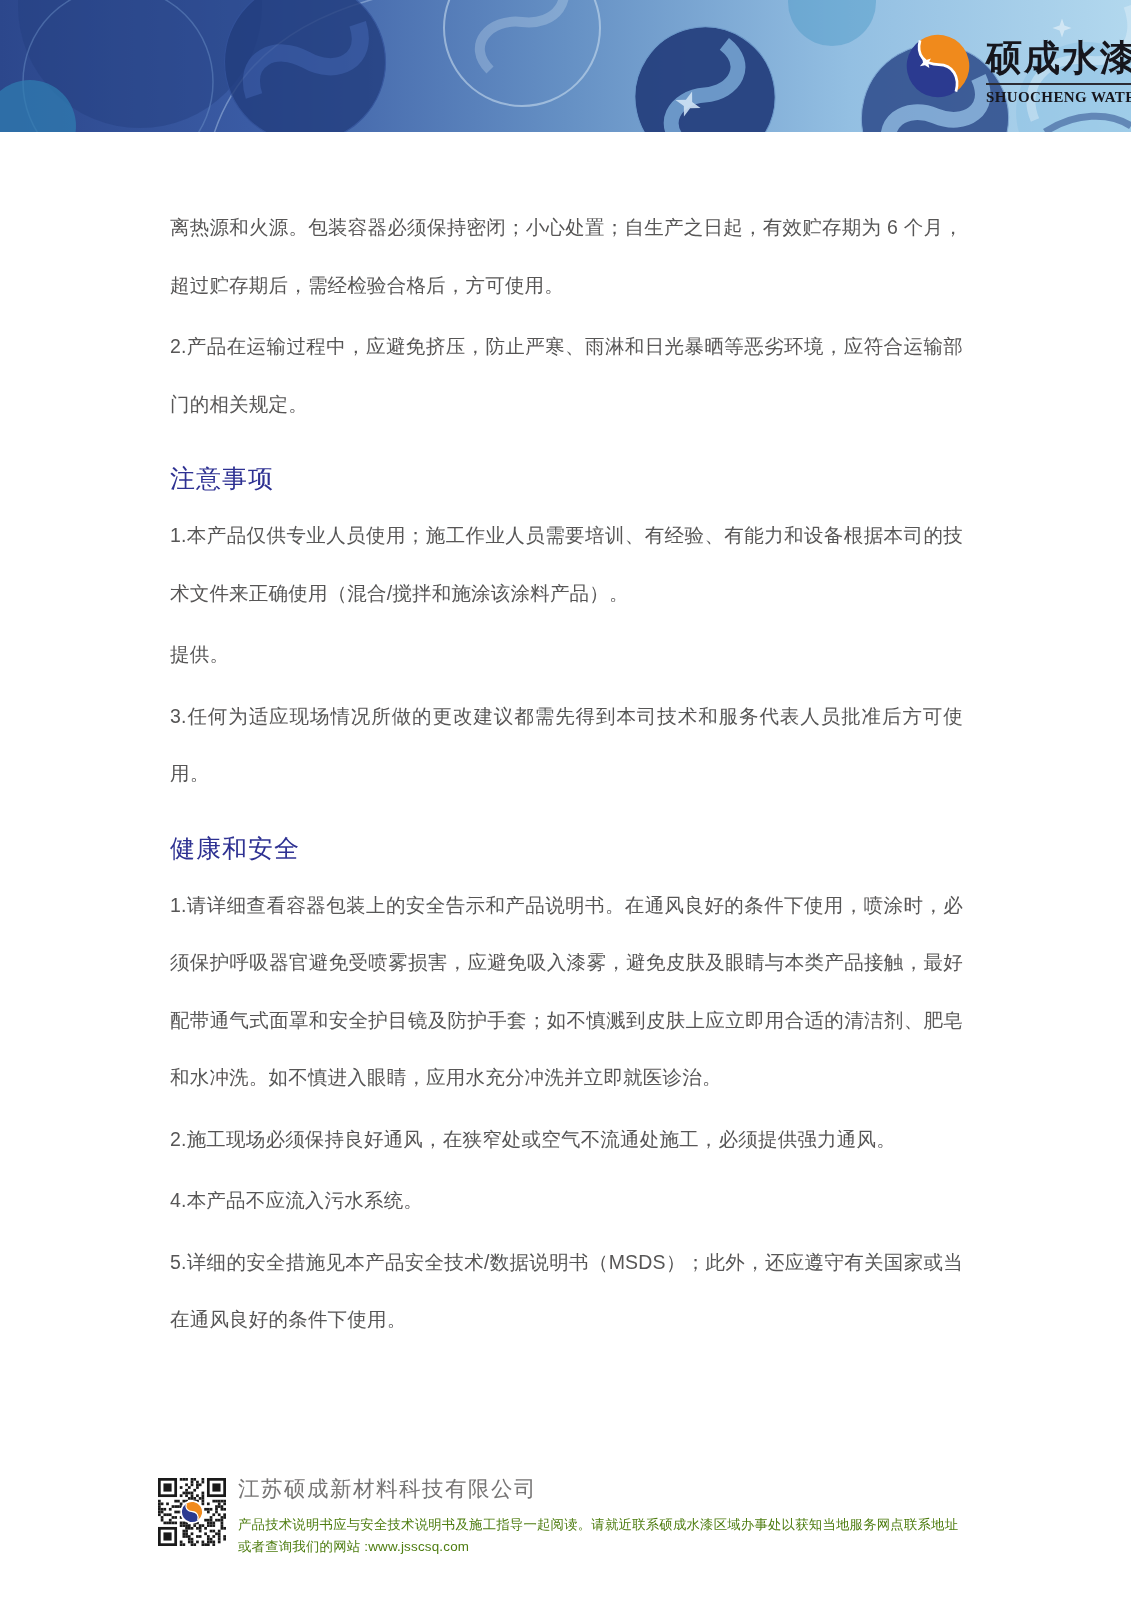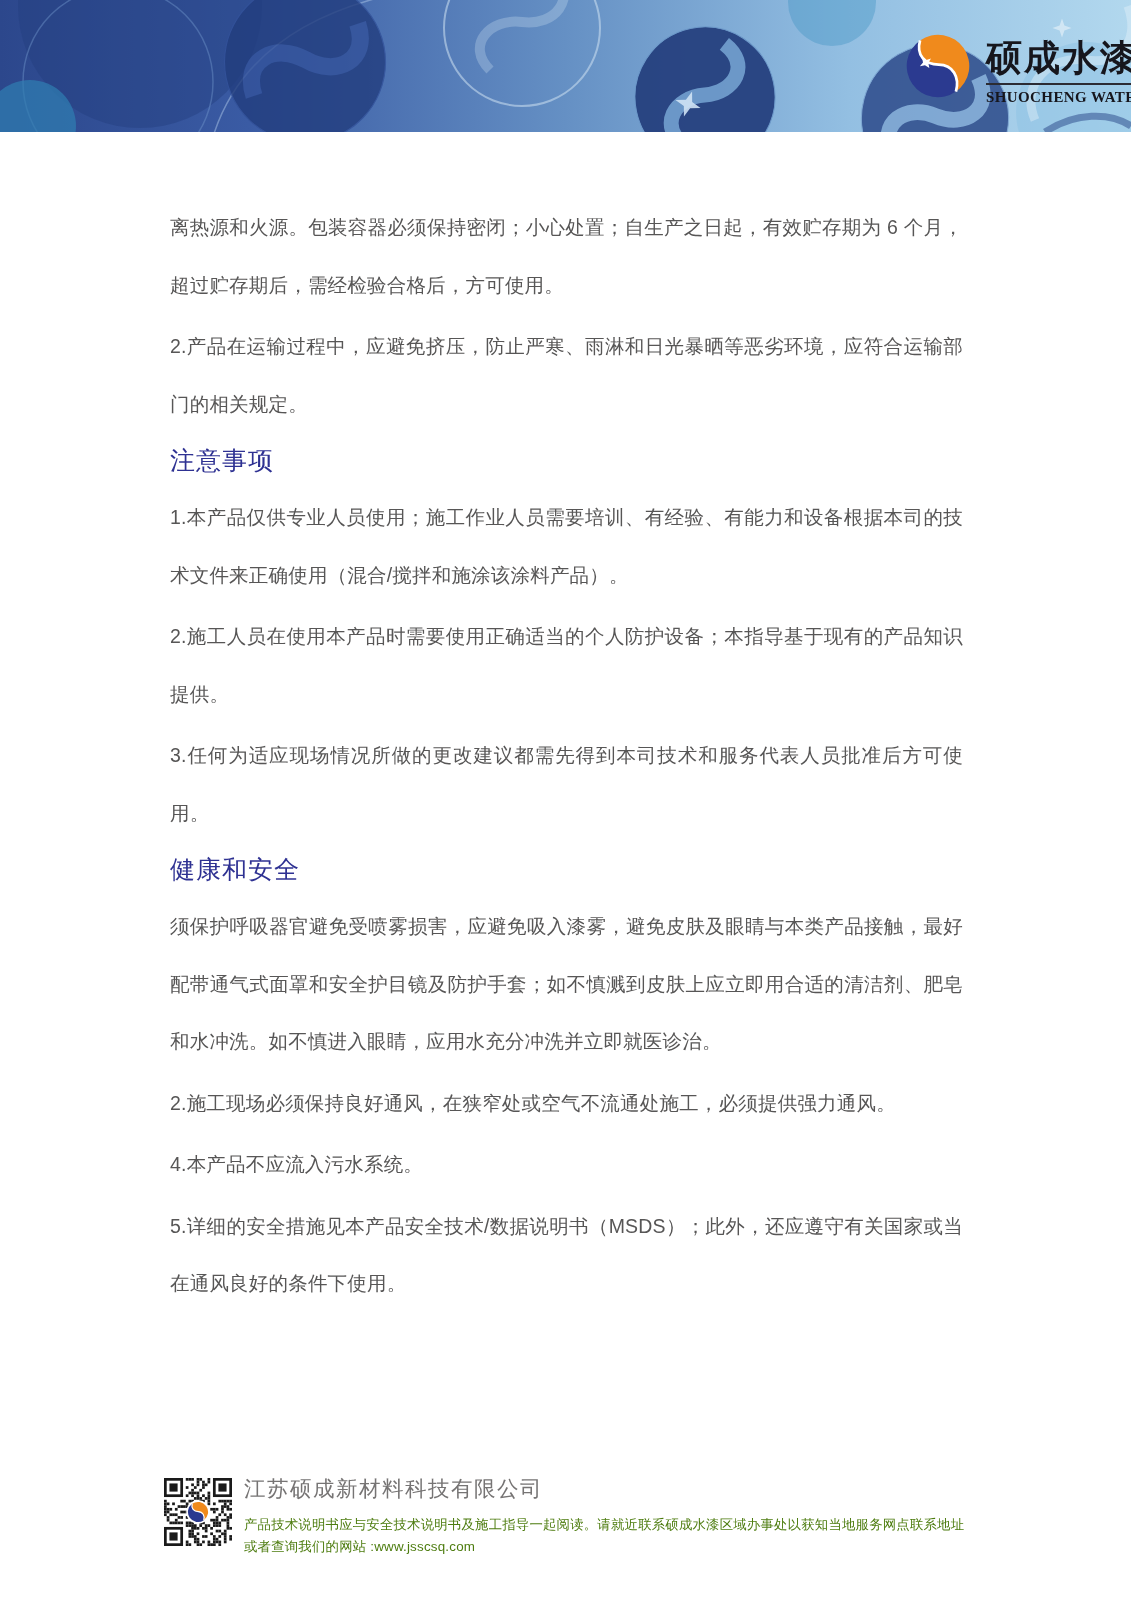--- a/index.html
+++ b/index.html
@@ -27,25 +27,25 @@
   .content{margin:67px 0 0 170px;width:793px;color:#575656;font-size:19.5px;}
   .para{margin:0 0 4px 0;}
   .line{
     height:57.5px;line-height:57.5px;white-space:nowrap;
     letter-spacing:.2px;
   }
   .line.just{
     white-space:normal;text-align:justify;text-align-last:justify;
   }
   h2.section{
-    font-size:25px;color:#2e3192;font-weight:400;margin:14px 0 15px 0;
+    font-size:25px;color:#2e3192;font-weight:400;margin:32px 0 15px 0;
     height:27px;line-height:27px;letter-spacing:1px;
   }
   
-  .footer{position:absolute;left:164px;top:1474px;display:flex;align-items:flex-start;}
+  .footer{position:absolute;left:158px;top:1474px;display:flex;align-items:flex-start;}
   .qr{position:relative;width:68px;height:68px;margin:4px 12px 0 0;flex:0 0 auto;}
   .qr svg{display:block;}
   .qr-logo{position:absolute;left:22px;top:22px;width:24px;height:24px;}
   .footer-text{display:flex;flex-direction:column;}
   .company{font-size:21.5px;color:#767474;letter-spacing:1.5px;margin:0 0 11px 0;}
   .note{font-size:13.4px;color:#4d7c0f;line-height:21.5px;letter-spacing:.2px;}
 </style>
 </head>
 <body>
 
@@ -115,29 +115,29 @@
       <div class="para">
         <div class="line just">2.产品在运输过程中，应避免挤压，防止严寒、雨淋和日光暴晒等恶劣环境，应符合运输部</div>
         <div class="line">门的相关规定。</div>
       </div>
       <h2 class="section">注意事项</h2>
       <div class="para">
         <div class="line just">1.本产品仅供专业人员使用；施工作业人员需要培训、有经验、有能力和设备根据本司的技</div>
         <div class="line">术文件来正确使用（混合/搅拌和施涂该涂料产品）。</div>
       </div>
       <div class="para">
-        <div class="line just">2.施工人员在使用本产品时需要使用正确适当的个人防护设备；本指导基于现有的产品知识</div>
         <div class="line">提供。</div>
       </div>
       <div class="para">
         <div class="line just">3.任何为适应现场情况所做的更改建议都需先得到本司技术和服务代表人员批准后方可使</div>
         <div class="line">用。</div>
       </div>
       <h2 class="section">健康和安全</h2>
       <div class="para">
+        <div class="line just">1.请详细查看容器包装上的安全告示和产品说明书。在通风良好的条件下使用，喷涂时，必</div>
         <div class="line just">须保护呼吸器官避免受喷雾损害，应避免吸入漆雾，避免皮肤及眼睛与本类产品接触，最好</div>
         <div class="line just">配带通气式面罩和安全护目镜及防护手套；如不慎溅到皮肤上应立即用合适的清洁剂、肥皂</div>
         <div class="line">和水冲洗。如不慎进入眼睛，应用水充分冲洗并立即就医诊治。</div>
       </div>
       <div class="para">
         <div class="line">2.施工现场必须保持良好通风，在狭窄处或空气不流通处施工，必须提供强力通风。</div>
       </div>
       <div class="para">
         <div class="line">4.本产品不应流入污水系统。</div>
       </div>

